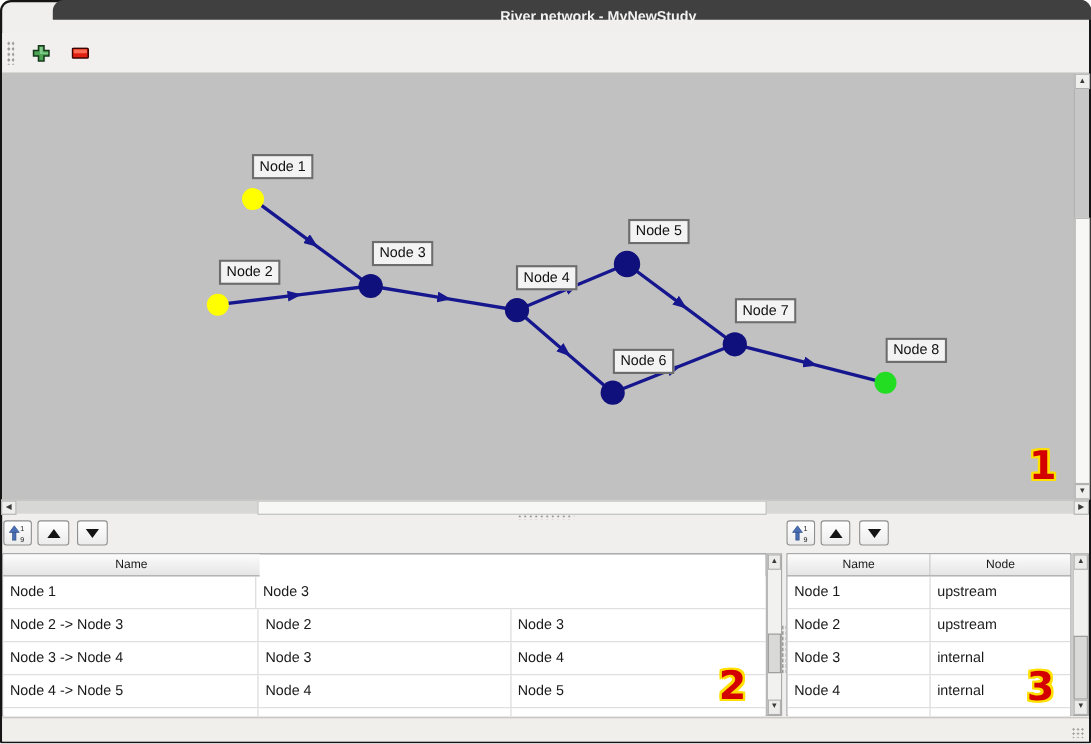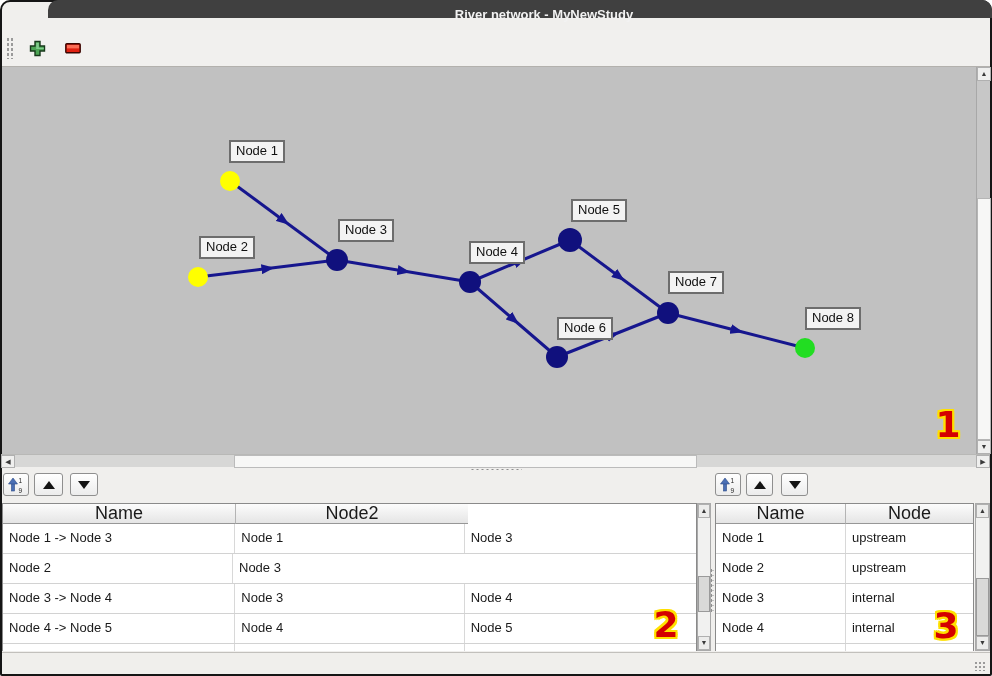--- a/index.html
+++ b/index.html
@@ -53,21 +53,21 @@
     border:1px solid #8f8f8f; border-radius:3px; display:flex; align-items:center;
     justify-content:center; cursor:pointer; }
   .tri-up { width:0; height:0; border-left:6px solid transparent; border-right:6px solid transparent;
     border-bottom:8px solid #141414; }
   .tri-down { width:0; height:0; border-left:6px solid transparent; border-right:6px solid transparent;
     border-top:8px solid #141414; }
   
   .tbl { position:absolute; top:503px; background:#ffffff; border:1px solid #8a8a8a; }
   .tbl-head { display:flex; height:20px; }
   .th { background:linear-gradient(#fcfcfc,#e5e5e5); border-right:1px solid #b4b4b4;
-    border-bottom:1px solid #979797; text-align:center; font-size:18px; line-height:19px; }
+    border-bottom:1px solid #979797; text-align:center; font-size:11px; line-height:19px; }
   .th:last-child { border-right:none; }
   .tbl-row { display:flex; height:30px; border-bottom:1px solid #d2d2d2; background:#ffffff; }
   .td { border-right:1px solid #d8d8d8; padding-left:6px; font-size:13px; line-height:28px;
     overflow:hidden; white-space:nowrap; }
   .td:last-child { border-right:none; }
   .tbl-row.partial { height:7px; border-bottom:none; }
   .tvscroll { position:absolute; top:503px; height:148px; background:#f1f1f0; border:1px solid #a9a9a9; }
   .tvscroll .sb-btn { position:absolute; left:0; right:0; height:14px; background:#ececeb;
     border:1px solid #b0b0b0; text-align:center; font-size:7px; line-height:12px; color:#3a3a3a; cursor:pointer; }
   .tvscroll .sb-thumb { position:absolute; left:0; right:0; background:#d9d9d8;
@@ -176,29 +176,28 @@
   <div class="mini-btn" style="left:746px; width:27px;">
     <div class="tri-up"></div>
   </div>
   <div class="mini-btn" style="left:781px; width:27px;">
     <div class="tri-down"></div>
   </div>
 
   <div class="tbl" style="left:2px; width:695px; height:148px;">
     <div class="tbl-head">
       <div class="th" style="width:233px;">Name</div>
-      <div class="th" style="width:232px;">Node2</div>
     </div>
     <div id="reaches-body">
         <div class="tbl-row">
-          <div class="td" style="width: 233px;">Node 1 -&gt; Node 3</div>
           <div class="td" style="width: 230px;">Node 1</div>
           <div class="td" style="width: 232px;">Node 3</div>
         </div>
         <div class="tbl-row">
+          <div class="td" style="width: 233px;">Node 2 -&gt; Node 3</div>
           <div class="td" style="width: 230px;">Node 2</div>
           <div class="td" style="width: 232px;">Node 3</div>
         </div>
         <div class="tbl-row">
           <div class="td" style="width: 233px;">Node 3 -&gt; Node 4</div>
           <div class="td" style="width: 230px;">Node 3</div>
           <div class="td" style="width: 232px;">Node 4</div>
         </div>
         <div class="tbl-row">
           <div class="td" style="width: 233px;">Node 4 -&gt; Node 5</div>

